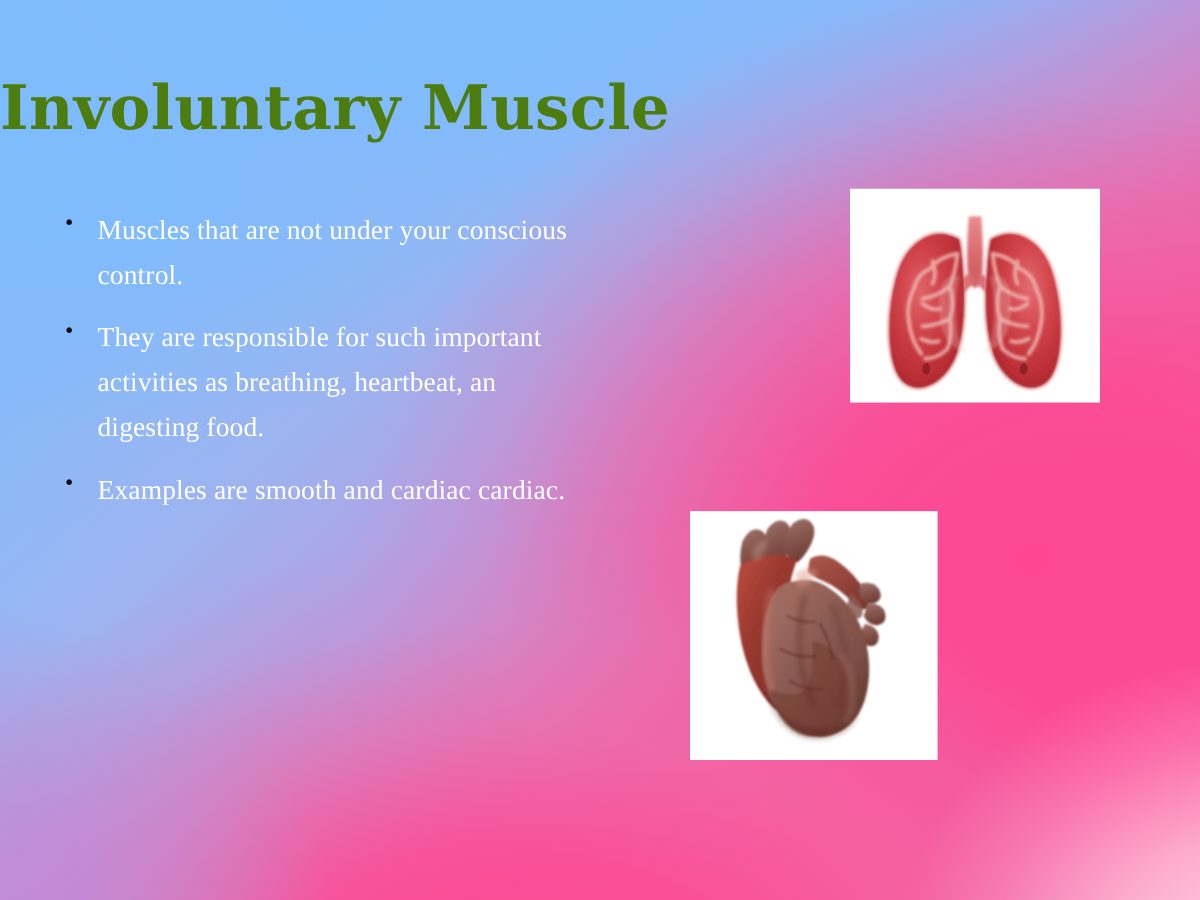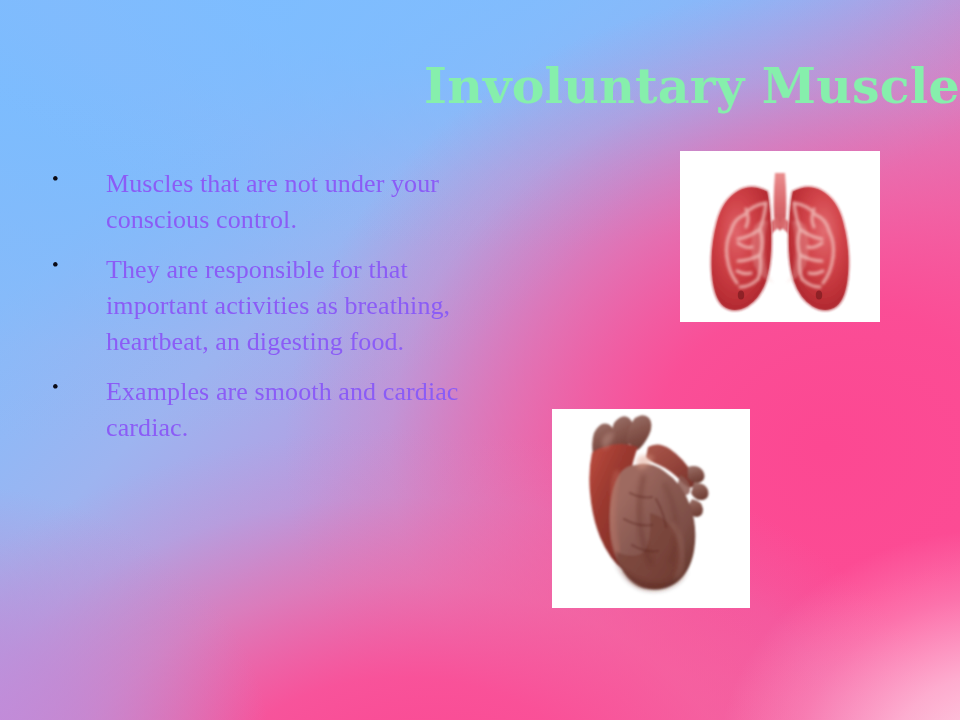--- a/index.html
+++ b/index.html
@@ -86,27 +86,27 @@
         rgba(190,142,214,0.3) 58%,
         rgba(190,145,212,0) 78%);
   }
 
   
   #title {
     position: absolute;
     left: 0;
     top: 62px;
     width: 960px;
-    text-align: right;
+    text-align: left;
     font-family: "DejaVu Serif", "Liberation Serif", serif;
     font-weight: bold;
     font-size: 49px;
     line-height: 1.0;
     letter-spacing: 0.2px;
-    color: #86efac;
+    color: #4d7c0f;
     white-space: nowrap;
   }
 
   
   #bullets {
     position: absolute;
     left: 52px;
     top: 166px;
     width: 432px;
   }
@@ -121,25 +121,24 @@
     width: 26px;
     padding-top: 13px;
     font-size: 19px;
     line-height: 0;
     color: #0b0b16;
     text-align: left;
   }
   .bullet-text {
     flex: 1 1 auto;
     font-family: "Liberation Serif", "DejaVu Serif", serif;
-    font-size: 26px;
+    font-size: 22px;
     line-height: 36px;
-    color: #8b5cf6;
+    color: #ffffff;
     letter-spacing: 0.1px;
-    margin-left: 28px;
   }
 
   
   .photo {
     position: absolute;
     background: #ffffff;
     overflow: hidden;
   }
   #lungs-photo {
     left: 680px;
@@ -172,21 +171,21 @@
 
   <div id="bullets">
 
     <div class="bullet-row">
       <div class="bullet-dot">•</div>
       <div class="bullet-text">Muscles that are not under your conscious control.</div>
     </div>
 
     <div class="bullet-row">
       <div class="bullet-dot">•</div>
-      <div class="bullet-text">They are responsible for that important activities as breathing, heartbeat, an digesting food.</div>
+      <div class="bullet-text">They are responsible for such important activities as breathing, heartbeat, an digesting food.</div>
     </div>
 
     <div class="bullet-row">
       <div class="bullet-dot">•</div>
       <div class="bullet-text">Examples are smooth and cardiac cardiac.</div>
     </div>
 
   </div>
 
   <div class="photo" id="lungs-photo">

